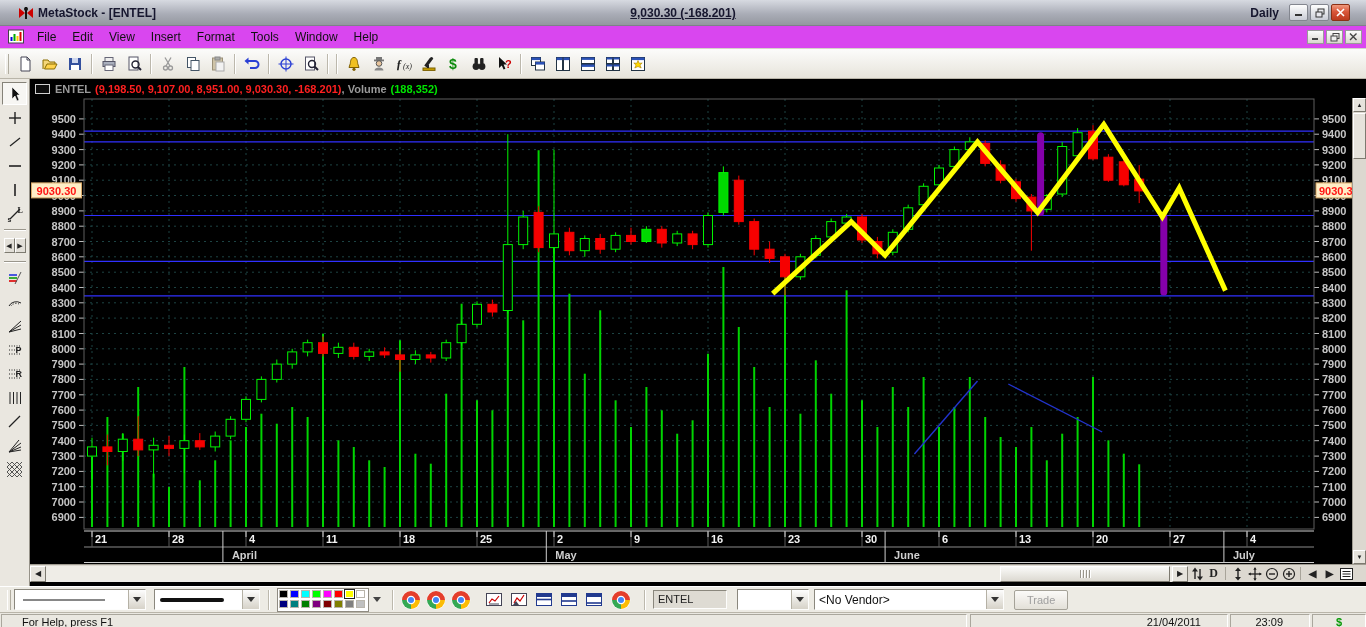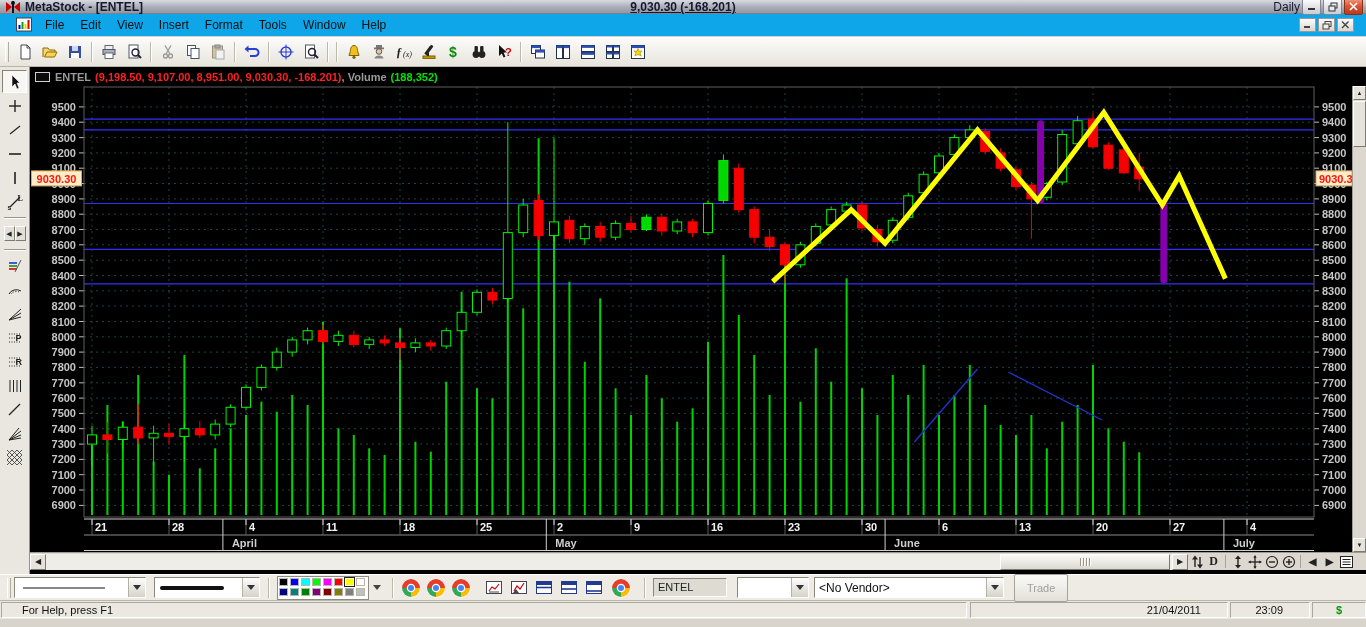--- a/index.html
+++ b/index.html
@@ -1,30 +1,30 @@
 <!DOCTYPE html>
 <html><head>
 <meta charset="utf-8">
 <style>
   *{box-sizing:border-box;margin:0;padding:0;}
   html,body{width:1366px;height:627px;overflow:hidden;}
   body{font-family:"Liberation Sans",sans-serif;font-size:12px;background:#d8d4cc;color:#111;}
 
   
-  .titlebar{height:14px;background:linear-gradient(#d7dae1,#aaadb7 55%,#94979f);display:flex;align-items:center;padding:0 3px;position:relative;border-bottom:1px solid #7e818a;}
+  .titlebar{height:26px;background:linear-gradient(#d7dae1,#aaadb7 55%,#94979f);display:flex;align-items:center;padding:0 16px;position:relative;border-bottom:1px solid #7e818a;}
   .title-ico{width:16px;height:16px;margin:0 4px 0 2px;}
   .title-text{font-weight:bold;font-size:12px;color:#16162e;}
   .title-quote{position:absolute;left:50%;transform:translateX(-50%);font-weight:bold;color:#16162e;text-decoration:underline;}
   .title-right{margin-left:auto;display:flex;align-items:center;}
-  .title-period{font-weight:normal;color:#16162e;}
+  .title-period{font-weight:bold;margin-right:8px;color:#16162e;}
   .win-btn{width:19px;height:17px;margin-left:2px;border:1px solid #83868f;border-radius:2px;background:linear-gradient(#fefefe,#c9ccd5);display:flex;align-items:center;justify-content:center;font-size:9px;color:#333;}
   .win-btn.close{background:linear-gradient(#f09a7e,#d9563a 45%,#bb3a1d);color:#fff;border-color:#8c3015;font-weight:bold;}
 
   
-  .menubar{height:23px;background:#0ea5e9;display:flex;align-items:center;border-bottom:1px solid #d6d3ca;padding:0 12px;}
+  .menubar{height:23px;background:#d946ef;display:flex;align-items:center;border-bottom:1px solid #d6d3ca;padding:0 4px;}
   .menu-ico{width:17px;height:16px;margin:0 4px;}
   .menu-item{padding:3px 8px;}
   .mdi-btns{margin-left:auto;display:flex;}
   .mdi-btn{width:17px;height:14px;border:1px solid #9a9a9a;background:linear-gradient(#fcfcfc,#d9d6ce);margin-left:2px;display:flex;align-items:center;justify-content:center;}
 
   
   .toolbar{height:30px;background:linear-gradient(#fcfcfb,#e7e4db);display:flex;align-items:center;border-bottom:1px solid #b9b5a9;padding:0 2px;}
   .grip{width:4px;height:20px;margin:0 3px;border-left:1px solid #fff;border-right:1px solid #b0ac9f;}
   .tbtn{width:25px;height:24px;display:flex;align-items:center;justify-content:center;border:1px solid transparent;}
   .tsep{width:1px;height:20px;background:#bcb8ac;box-shadow:1px 0 0 #fff;margin:0 4px;}
@@ -66,21 +66,21 @@
   .hs-thumb i{display:block;width:1px;height:8px;background:#9a968c;box-shadow:1px 0 0 #fff;}
   .nav-btn{width:17px;height:16px;display:flex;align-items:center;justify-content:center;font-size:10px;font-weight:bold;color:#222;flex:none;}
   .nav-sep{width:1px;height:13px;background:#a8a49a;margin:0 3px;flex:none;}
 
   
   .btoolbar{height:26px;background:#edebe4;border-top:1px solid #fff;display:flex;align-items:center;padding:0 4px;}
   .pal{display:grid;grid-template-columns:repeat(8,11px);grid-auto-rows:10px;border:1px solid #8f8b81;background:#fff;padding:1px;}
   .pal b{display:block;width:9px;height:8px;border:1px solid #b9b5ab;}
   .pal b.sel{outline:1px solid #222;border-color:#fff;}
   .field{height:19px;background:#dedbd3;border:1px solid;border-color:#8a877d #fdfdfc #fdfdfc #8a877d;padding:2px 4px;font-size:11px;color:#222;}
-  .btn{height:28px;padding:2px 12px;border:1px solid #a5a298;border-radius:2px;background:linear-gradient(#fbfaf8,#e3e0d8);color:#a0a0a0;font-size:11px;}
+  .btn{height:20px;padding:2px 12px;border:1px solid #a5a298;border-radius:2px;background:linear-gradient(#fbfaf8,#e3e0d8);color:#a0a0a0;font-size:11px;}
   .ricon{width:20px;height:20px;margin-right:5px;}
 
   
   .sbar{height:19px;background:#eae8e1;border-top:1px solid #b9b5a9;display:flex;align-items:stretch;font-size:11px;}
   .sb-help{flex:1;display:flex;align-items:center;padding-left:20px;border:1px solid;border-color:#aaa79d #fff #fff #aaa79d;margin:1px;}
   .sb-panel{display:flex;align-items:center;justify-content:flex-end;padding:0 26px;border:1px solid;border-color:#aaa79d #fff #fff #aaa79d;margin:1px 0 1px 2px;}
   .sb-date{width:258px;}.sb-val{width:250px;}.sb-time{width:80px;}
   .sb-cur{width:36px;justify-content:center;color:#0a9a0a;font-weight:bold;}
 </style>
 </head>

